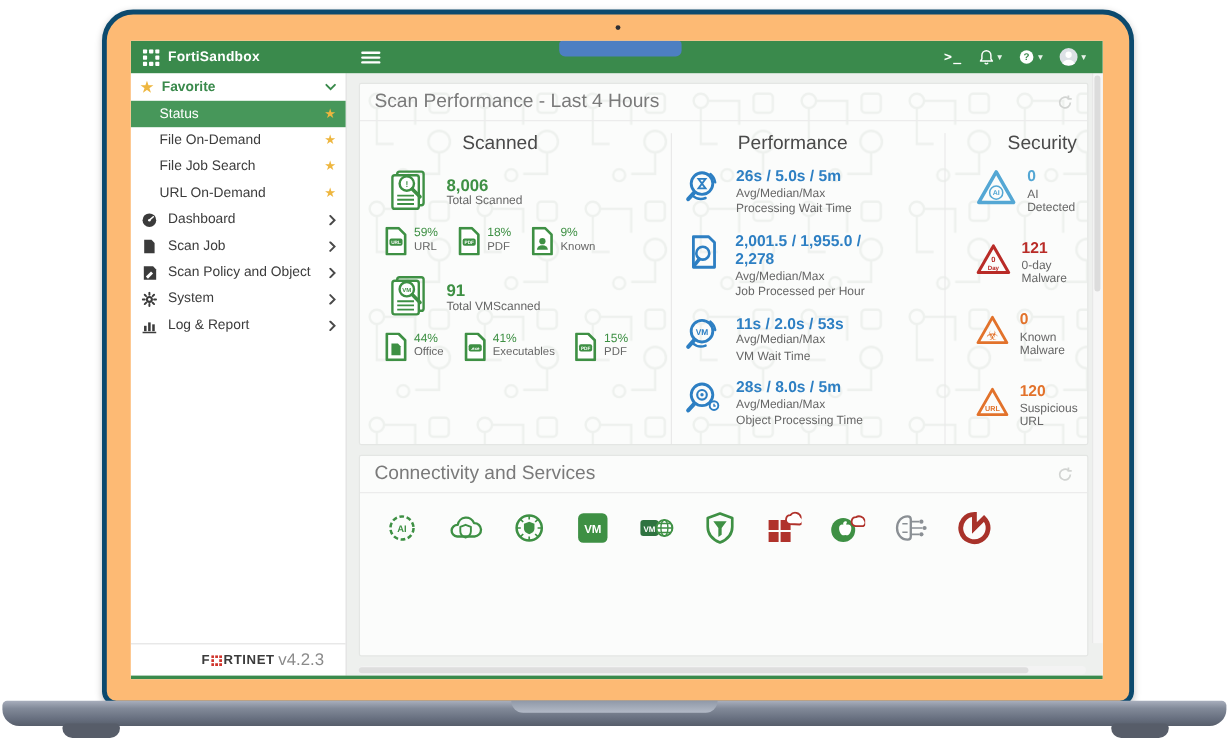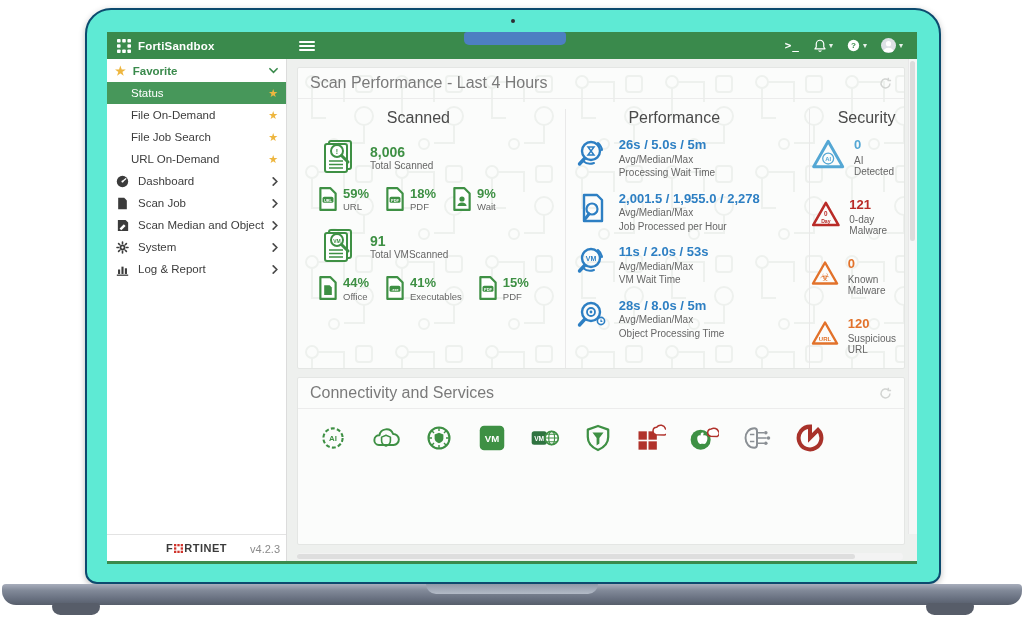--- a/index.html
+++ b/index.html
@@ -1,20 +1,20 @@
 <!DOCTYPE html>
 <html><head>
 <meta charset="utf-8">
 <style>
   html,body{margin:0;padding:0;background:#ffffff;font-family:"Liberation Sans",sans-serif;}
   .page{position:relative;width:1024px;height:617px;overflow:hidden;background:#fff;}
 
   
-  .laptop{position:absolute;left:85px;top:8px;width:852px;height:572px;background:#5eead4;
-          border-radius:26px 26px 12px 12px;border:2px solid #0c4a6e;box-shadow:0 2px 6px rgba(0,0,0,.25);}
+  .laptop{position:absolute;left:85px;top:8px;width:852px;height:572px;background:#fdba74;
+          border-radius:26px 26px 12px 12px;border:4px solid #0c4a6e;box-shadow:0 2px 6px rgba(0,0,0,.25);}
   .camera-dot{position:absolute;left:50%;top:9px;width:4px;height:4px;margin-left:-2px;border-radius:50%;background:#2e2e33;}
   .screen{position:absolute;left:20px;top:22px;width:810px;height:532px;background:#fff;overflow:hidden;}
   .screen-green-edge{position:absolute;left:0;right:0;bottom:0;height:3px;background:#3a8a4c;}
   .base{position:absolute;left:2px;top:584px;width:1020px;height:21px;
         background:linear-gradient(180deg,#a8aebc 0%,#828a99 30%,#687080 70%,#575e6b 100%);
         border-radius:4px 4px 14px 14px;}
   .base-notch{position:absolute;left:50%;top:0;width:172px;height:10px;margin-left:-86px;
         background:linear-gradient(180deg,#9099a8,#b3bac7);border-radius:0 0 12px 12px;}
   .foot{position:absolute;top:603px;width:48px;height:12px;background:#575d69;border-radius:4px 4px 9px 9px;}
   .foot.left{left:52px;} .foot.right{left:926px;}
@@ -44,46 +44,46 @@
   .fav-head{color:#3a8a4c;font-weight:bold;height:23px;}
   .fav-head .star{margin-right:7px;}
   .star{color:#eeb63f;font-size:12px;line-height:1;}
   .fav-sub{padding-left:24px;}
   .fav-sub .star{font-size:11px;}
   .fav-sub.selected{background:#47975a;color:#fff;}
   .menu-ic{width:15px;margin-right:8px;display:flex;justify-content:center;}
   .chev{display:flex;align-items:center;}
   .side-footer{position:absolute;left:0;right:0;bottom:0;height:26px;border-top:1px solid #e3e3e3;display:flex;align-items:center;justify-content:center;}
   .flogo{display:flex;align-items:center;font-weight:bold;font-size:11px;letter-spacing:.5px;color:#3b3b3b;}
-  .fversion{position:absolute;right:6px;bottom:6px;font-size:11px;color:#8a8a8a;}
+  .fversion{position:absolute;right:18px;bottom:6px;font-size:14px;color:#8a8a8a;}
 
   
   .panel{position:relative;background:#fbfcfb;border:1px solid #e4e6e4;border-radius:2px;overflow:hidden;}
   .panel-1{height:300px;margin-bottom:8px;}
   .panel-2{flex:1;margin-bottom:12px;}
   .panel-head{position:relative;height:30px;display:flex;align-items:center;padding:0 12px;border-bottom:1px solid #ececec;z-index:2;}
   .panel-title{font-size:16px;color:#7a7a7a;}
   .refresh{margin-left:auto;color:#d2d4d2;cursor:pointer;display:flex;}
   .pattern-bg{position:absolute;left:0;top:0;width:100%;height:100%;z-index:0;}
   .panel-body{position:relative;z-index:1;}
 
   
   .cols{display:flex;padding:10px 0 0 10px;gap:36px;}
   .col-scanned{width:248px;}
   .col-perf{width:238px;border-left:1px solid #e9e9e9;padding-left:10px;}
-  .col-sec{flex:1;border-left:1px solid #e9e9e9;padding-left:0;}
+  .col-sec{flex:1;border-left:1px solid #e9e9e9;padding-left:24px;}
   .col-head{font-size:16px;color:#4a4a4a;text-align:center;margin-bottom:10px;}
   .col-sec .col-head{text-align:left;padding-left:28px;}
 
   .total-row{display:flex;align-items:center;gap:10px;margin:2px 0 10px 12px;}
   .big-num{font-size:14px;font-weight:bold;color:#3e9044;}
   .sub-lbl{font-size:10px;color:#666;}
   .chip-row{display:flex;gap:16px;margin:0 0 14px 10px;}
   .chip{display:flex;gap:5px;align-items:flex-start;}
-  .chip-pct{font-size:13px;font-weight:bold;color:#3e9044;line-height:1.1;}
+  .chip-pct{font-size:10px;font-weight:normal;color:#3e9044;line-height:1.1;}
   .chip-lbl{font-size:9.5px;color:#666;}
 
   .metric{display:flex;gap:9px;margin-bottom:11px;align-items:flex-start;}
   .metric-val{font-size:13px;font-weight:bold;color:#2d7fc3;line-height:1.2;}
   .metric-sub{font-size:10px;color:#666;line-height:1.35;}
   .footnote{position:absolute;left:130px;right:0;bottom:7px;text-align:center;font-size:11px;color:#8d8d8d;z-index:2;}
 
   .sec-item{display:flex;gap:8px;align-items:flex-start;margin-bottom:20px;}
   .sec-count{font-size:13px;font-weight:bold;line-height:1.2;}
   .sec-lbl{font-size:10px;color:#666;margin-top:2px;}
@@ -219,21 +219,21 @@
                 </svg>
               </span>
           </div>
           <div class="side-row">
             <span class="menu-ic">
               <svg width="12" height="13" viewBox="0 0 14 15">
                   <path d="M1 1 h9 l3 3 v10 h-12 z" fill="#3b3b3b"></path>
                   <path d="M3 11 l5 -5 2 2 -5 5 z" fill="#ffffff"></path>
                 </svg>
             </span>
-            <span class="lbl">Scan Median and Object</span>
+            <span class="lbl">Scan Policy and Object</span>
             <span class="chev">
                 <svg width="6" height="9" viewBox="0 0 6 10">
                   <path d="M1 1 L5 5 L1 9" fill="none" stroke="#4a4a4a" stroke-width="1.8" stroke-linecap="round"></path>
                 </svg>
               </span>
           </div>
           <div class="side-row">
             <span class="menu-ic">
               <svg width="13" height="13" viewBox="0 0 16 16">
                   <g stroke="#3b3b3b" stroke-width="2" stroke-linecap="round">
@@ -369,21 +369,21 @@
                       </div>
                   </div>
                   <div class="chip">
                     <svg width="20" height="24" viewBox="0 0 18 22">
                       <path d="M2 1 h9 l5 5 v15 h-14 z" fill="#ffffff" stroke="#3e9044" stroke-width="2" stroke-linejoin="round"></path>
                       <circle cx="9" cy="11" r="2.4" fill="#3e9044"></circle>
                       <path d="M4.8 17.5 a4.2 3.4 0 0 1 8.4 0 z" fill="#3e9044"></path>
                     </svg>
                     <div>
                         <div class="chip-pct">9%</div>
-                    <div class="chip-lbl">Wait</div>
+                    <div class="chip-lbl">Known</div>
                       </div>
                   </div>
                 </div>
 
                 <div class="total-row">
                   <svg width="40" height="40" viewBox="0 0 40 40">
                     <rect x="9" y="4" width="22" height="28" rx="2" fill="none" stroke="#3e9044" stroke-width="2"></rect>
                     <rect x="5" y="7" width="22" height="28" rx="2" fill="#ffffff" stroke="#3e9044" stroke-width="2"></rect>
                     <path d="M9 24 h14 M9 27.5 h14 M9 31 h14" stroke="#3e9044" stroke-width="1.6"></path>
                     <circle cx="17" cy="14" r="6" fill="#ffffff" stroke="#3e9044" stroke-width="2"></circle>

